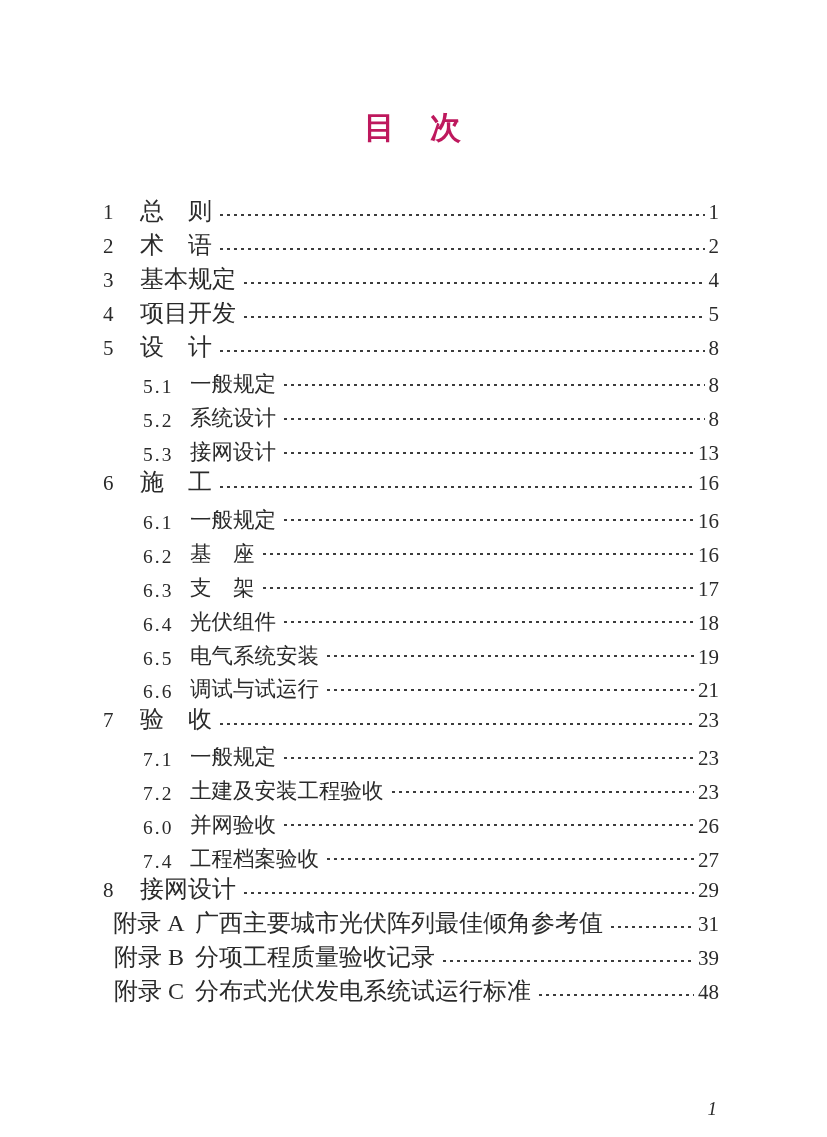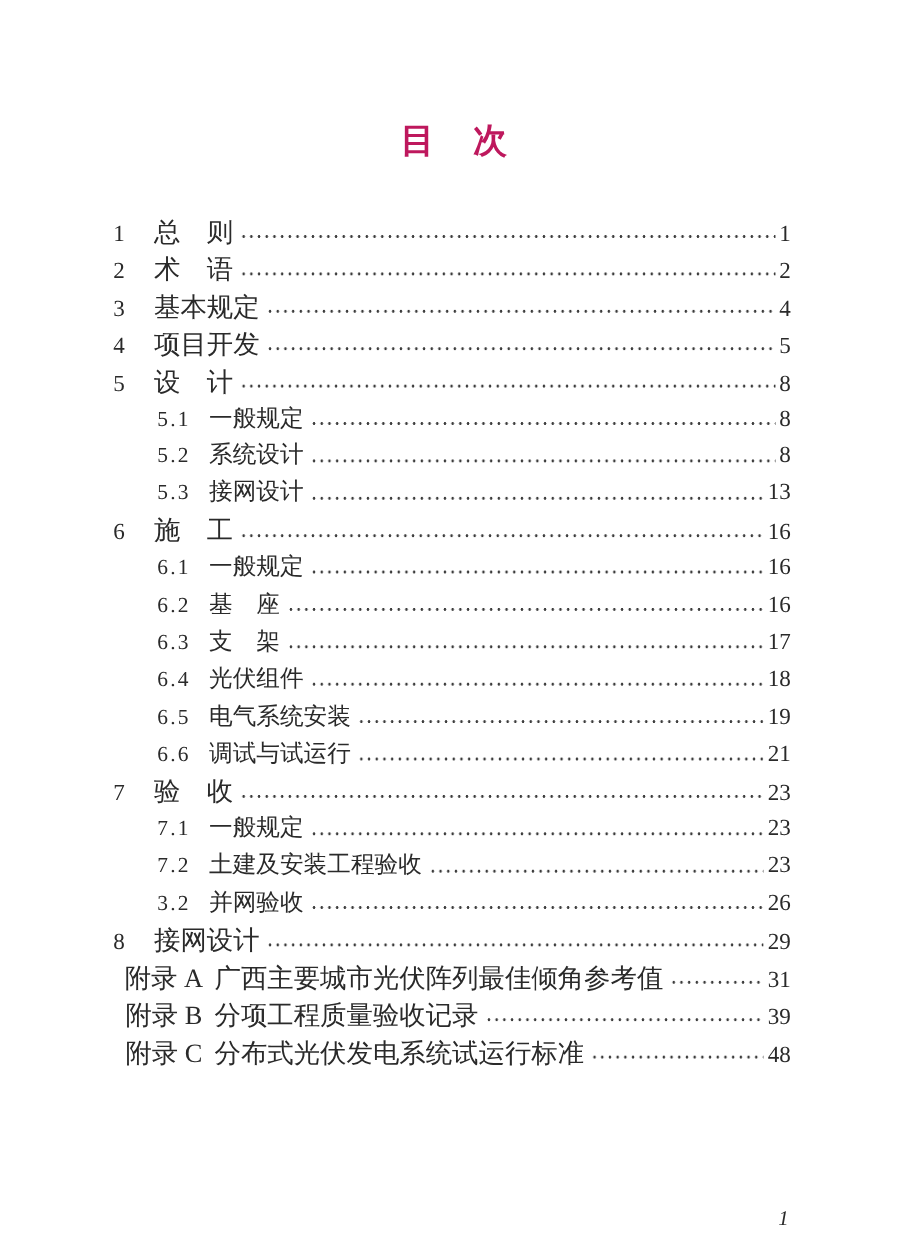--- a/index.html
+++ b/index.html
@@ -49,21 +49,21 @@
   }
   .toc-row .pagenum {
     flex: 0 0 auto;
     font-size: 21px;
     text-align: right;
   }
   
   .lvl-1 { font-size: 24px; }
   .lvl-1 .num { width: 37px; font-size: 21px; }
   
-  .lvl-2 { font-size: 21.5px; padding-left: 40px; }
+  .lvl-2 { font-size: 21.5px; padding-left: 40px; align-items: flex-end; }
   .lvl-2 .num { width: 47px; font-size: 19.5px; letter-spacing: 2px; }
   
   .lvl-app { font-size: 24px; }
   .lvl-app .num { width: 92px; text-align: center; }
   .footer-folio {
     position: absolute;
     top: 1098px;
     right: 110px;
     font-size: 19px;
     font-style: italic;
@@ -197,26 +197,32 @@
   </div>
 
   <div class="toc-row lvl-2">
     <span class="num">7.2</span>
     <span class="label">土建及安装工程验收</span>
     <span class="leader"></span>
     <span class="pagenum">23</span>
   </div>
 
   <div class="toc-row lvl-2">
-    <span class="num">3.2</span>
+    <span class="num">6.0</span>
     <span class="label">并网验收</span>
     <span class="leader"></span>
     <span class="pagenum">26</span>
   </div>
 
+  <div class="toc-row lvl-2">
+    <span class="num">7.4</span>
+    <span class="label">工程档案验收</span>
+    <span class="leader"></span>
+    <span class="pagenum">27</span>
+  </div>
 
   <div class="toc-row lvl-1">
     <span class="num">8</span>
     <span class="label">接网设计</span>
     <span class="leader"></span>
     <span class="pagenum">29</span>
   </div>
 
   <div class="toc-row lvl-app">
     <span class="num">附录 A</span>

